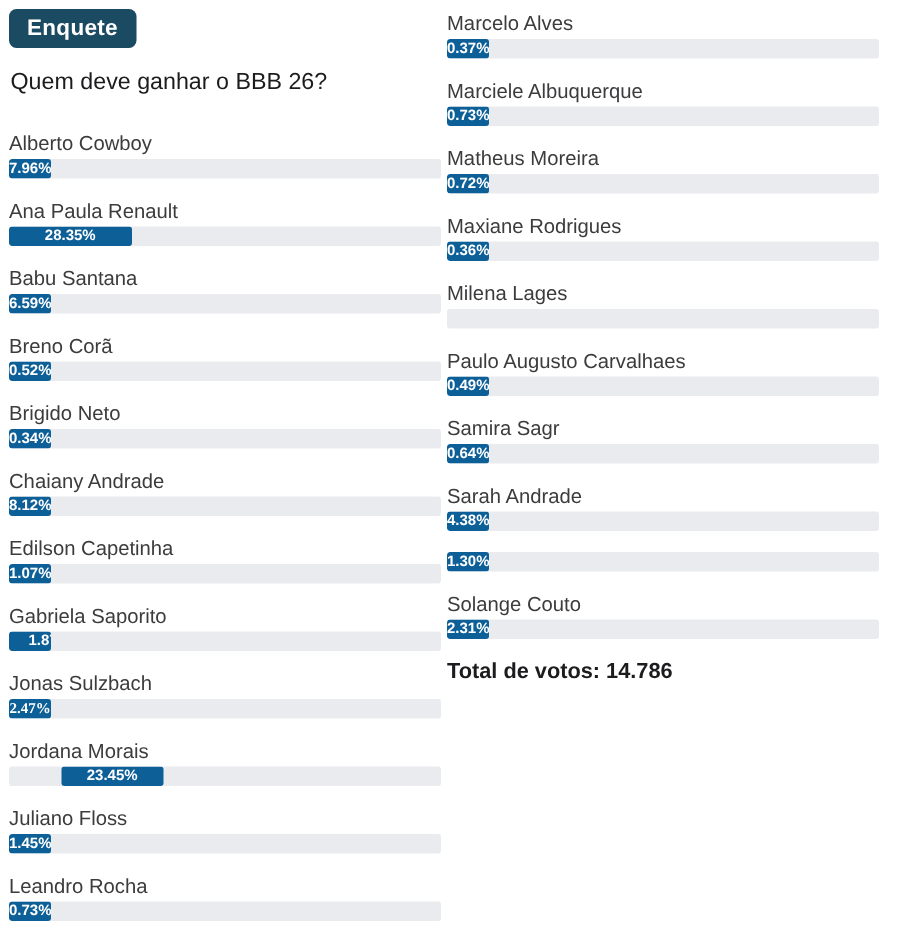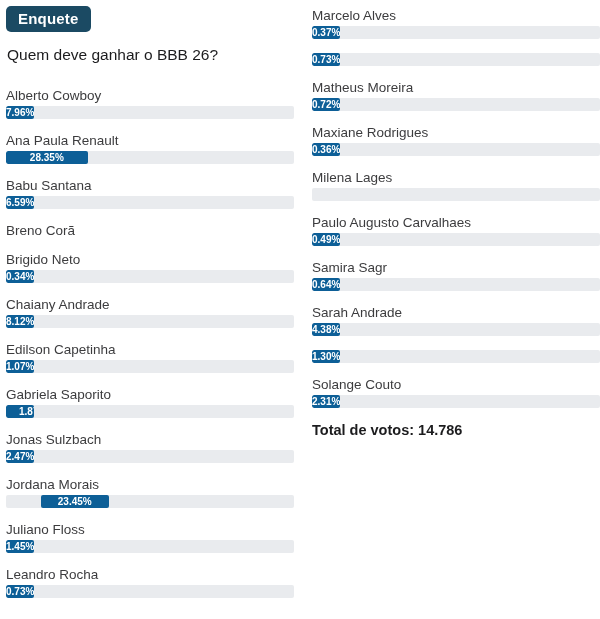--- a/index.html
+++ b/index.html
@@ -6,21 +6,21 @@
   html, body {
     width: 600px; height: 619px;
     background: #ffffff;
     font-family: "Liberation Sans", sans-serif;
     overflow: hidden;
   }
   .page {
     width: 600px; height: 619px;
     padding: 6px;
     display: flex;
-    gap: 18px;
+    gap: 4px;
   }
   .col { width: 288px; flex: 0 0 288px; }
   .col-right { padding-top: 2px; }
 
   .badge {
     display: inline-block;
     background: var(--badge_bg, #1b4a63);
     color: #ffffff;
     font-size: 15px;
     font-weight: 700;
@@ -100,20 +100,25 @@
     <div class="name">Babu Santana</div>
     <div class="track">
       <div class="fill" style="width: max(6.59%, 28px);">
         <span class="pct">6.59%</span>
       </div>
     </div>
   </div>
 
   <div class="item">
     <div class="name">Breno Corã</div>
+    <div class="track">
+      <div class="fill" style="width: max(0.52%, 28px);">
+        <span class="pct">0.52%</span>
+      </div>
+    </div>
   </div>
 
   <div class="item">
     <div class="name">Brigido Neto</div>
     <div class="track">
       <div class="fill" style="width: max(0.34%, 28px);">
         <span class="pct">0.34%</span>
       </div>
     </div>
   </div>
@@ -141,21 +146,21 @@
     <div class="track">
       <div class="fill" style="width: max(1.87%, 28px); padding-left: 13px;">
         <span class="pct">1.87%</span>
       </div>
     </div>
   </div>
 
   <div class="item">
     <div class="name">Jonas Sulzbach</div>
     <div class="track">
-      <div class="fill" style="width: max(2.47%, 28px);">
+      <div class="fill" style="width: max(2.47%, 28px); font-family: Liberation Serif, serif;">
         <span class="pct">2.47%</span>
       </div>
     </div>
   </div>
 
   <div class="item">
     <div class="name">Jordana Morais</div>
     <div class="track">
       <div class="fill" style="width: max(23.45%, 28px); margin-left: 35px;">
         <span class="pct">23.45%</span>
@@ -187,20 +192,21 @@
   <div class="item">
     <div class="name">Marcelo Alves</div>
     <div class="track">
       <div class="fill" style="width: max(0.37%, 28px);">
         <span class="pct">0.37%</span>
       </div>
     </div>
   </div>
 
   <div class="item">
+    <div class="name">Marciele Albuquerque</div>
     <div class="track">
       <div class="fill" style="width: max(0.73%, 28px);">
         <span class="pct">0.73%</span>
       </div>
     </div>
   </div>
 
   <div class="item">
     <div class="name">Matheus Moreira</div>
     <div class="track">

